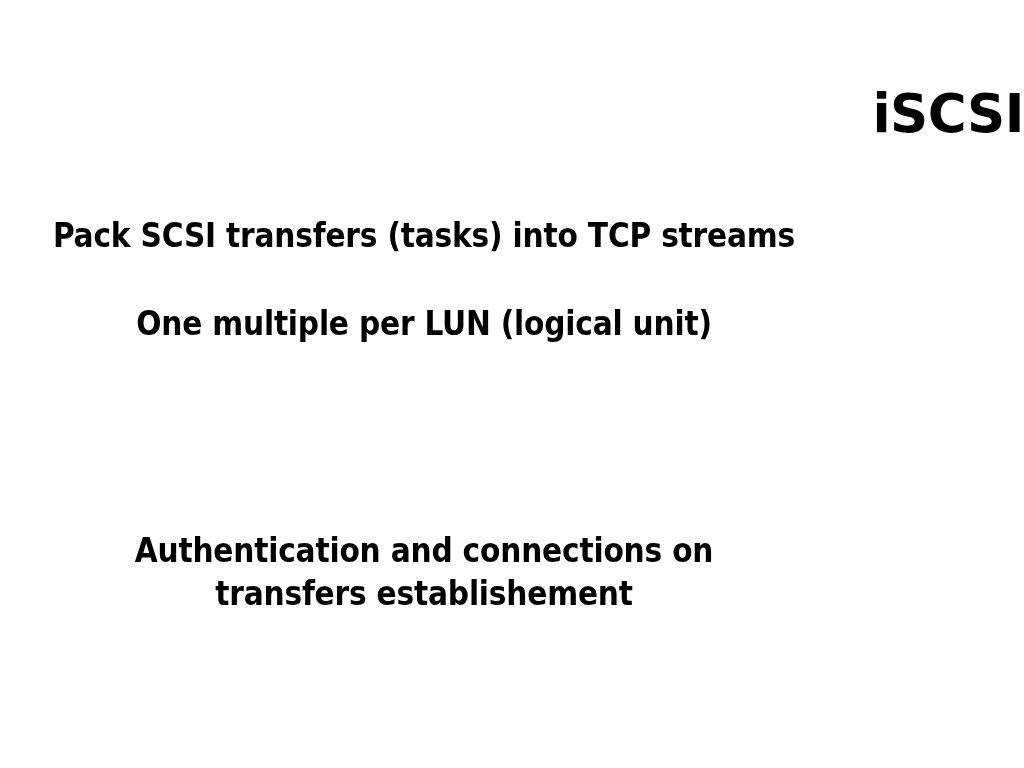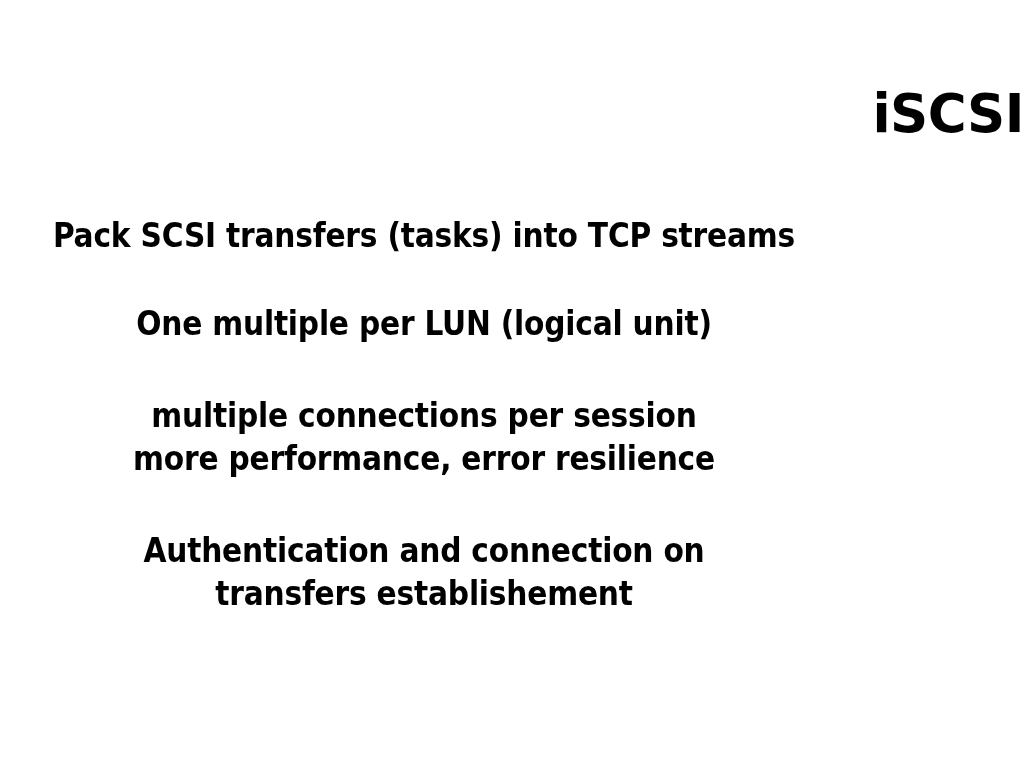--- a/index.html
+++ b/index.html
@@ -69,23 +69,19 @@
   <div class="slide-title">iSCSI</div>
 
   <div class="body-block" id="block-0">
     <div class="body-line">Pack SCSI transfers (tasks) into TCP streams</div>
   </div>
 
   <div class="body-block" id="block-1">
     <div class="body-line">One multiple per LUN (logical unit)</div>
   </div>
 
-  <div class="body-block" id="block-2">
-    <div class="body-line">multiple connections per session</div>
-    <div class="body-line">more performance, error resilience</div>
-  </div>
 
   <div class="body-block" id="block-3">
-    <div class="body-line">Authentication and connection on</div>
+    <div class="body-line">Authentication and connections on</div>
     <div class="body-line">transfers establishement</div>
   </div>
 
 </div>
 
 </body></html>

